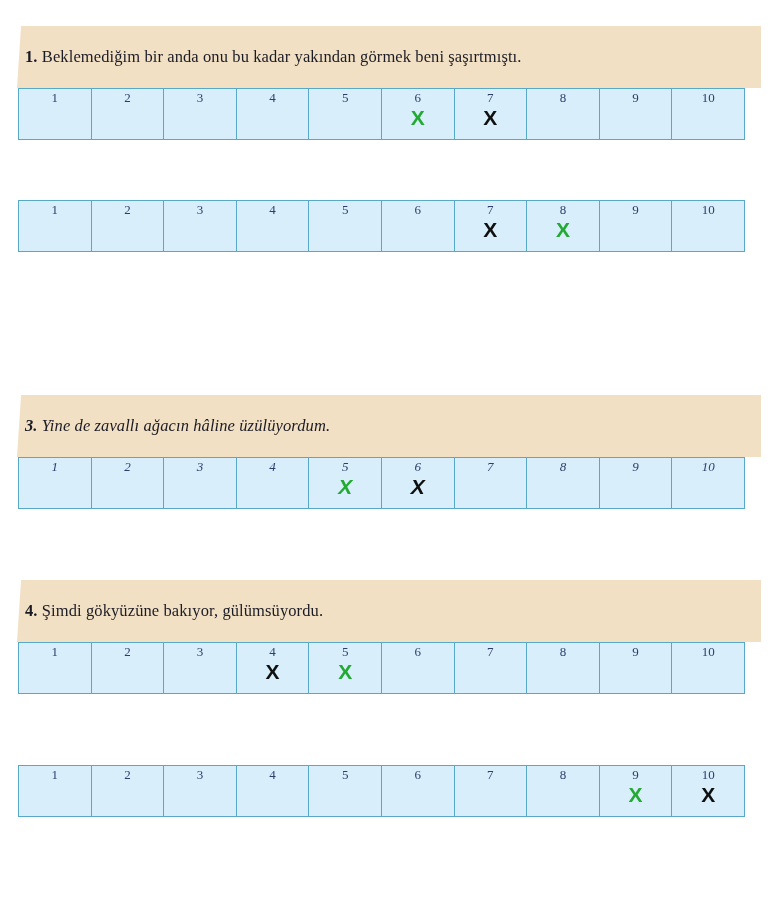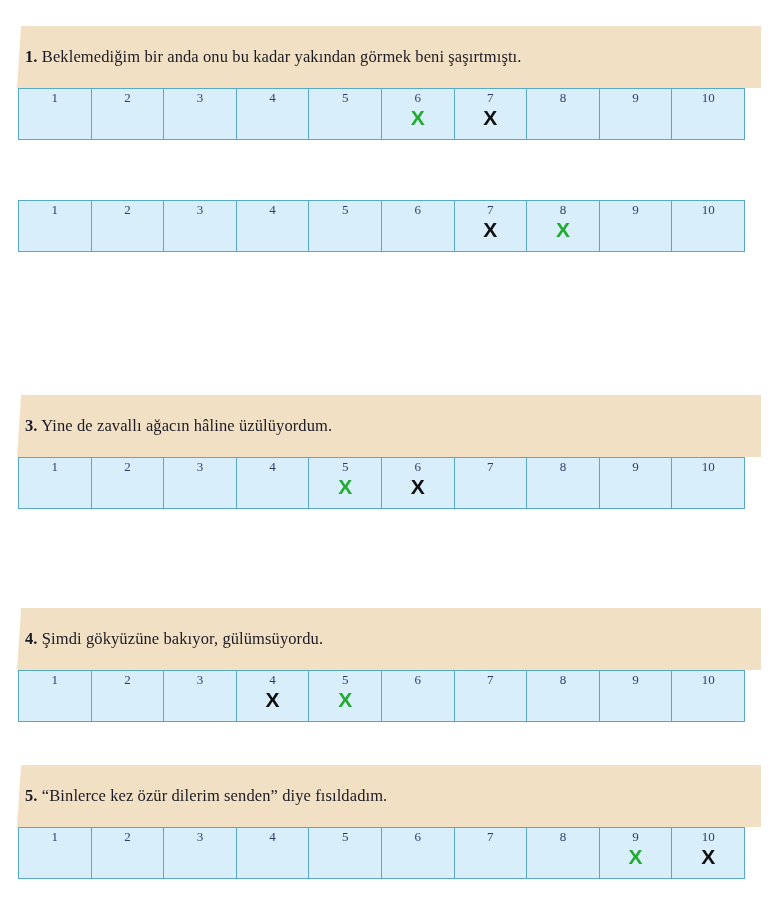--- a/index.html
+++ b/index.html
@@ -164,21 +164,21 @@
           <div class="cell-mark mark-green">X</div>
         </div>
         <div class="cell">
           <div class="cell-num">9</div>
         </div>
         <div class="cell">
           <div class="cell-num">10</div>
         </div>
       </div>
     </div>
-    <div class="block" style="top: 395px;">
+    <div class="block" style="top: 395px; font-style: italic;">
       <div class="prompt-bar">
         <div class="prompt-text"><span class="prompt-num">3.</span> <span class="prompt-body">Yine de zavallı ağacın hâline üzülüyordum.</span></div>
       </div>
       <div class="grid">
         <div class="cell">
           <div class="cell-num">1</div>
         </div>
         <div class="cell">
           <div class="cell-num">2</div>
         </div>
@@ -203,21 +203,21 @@
           <div class="cell-num">8</div>
         </div>
         <div class="cell">
           <div class="cell-num">9</div>
         </div>
         <div class="cell">
           <div class="cell-num">10</div>
         </div>
       </div>
     </div>
-    <div class="block" style="top: 608px;">
+    <div class="block" style="top: 580px;">
       <div class="prompt-bar">
         <div class="prompt-text"><span class="prompt-num">4.</span> <span class="prompt-body">Şimdi gökyüzüne bakıyor, gülümsüyordu.</span></div>
       </div>
       <div class="grid">
         <div class="cell">
           <div class="cell-num">1</div>
         </div>
         <div class="cell">
           <div class="cell-num">2</div>
         </div>
@@ -243,23 +243,20 @@
         </div>
         <div class="cell">
           <div class="cell-num">9</div>
         </div>
         <div class="cell">
           <div class="cell-num">10</div>
         </div>
       </div>
     </div>
     <div class="block" style="top: 765px;">
-      <div class="prompt-bar">
-        <div class="prompt-text"><span class="prompt-num">5.</span> <span class="prompt-body">“Binlerce kez özür dilerim senden” diye fısıldadım.</span></div>
-      </div>
       <div class="grid">
         <div class="cell">
           <div class="cell-num">1</div>
         </div>
         <div class="cell">
           <div class="cell-num">2</div>
         </div>
         <div class="cell">
           <div class="cell-num">3</div>
         </div>

